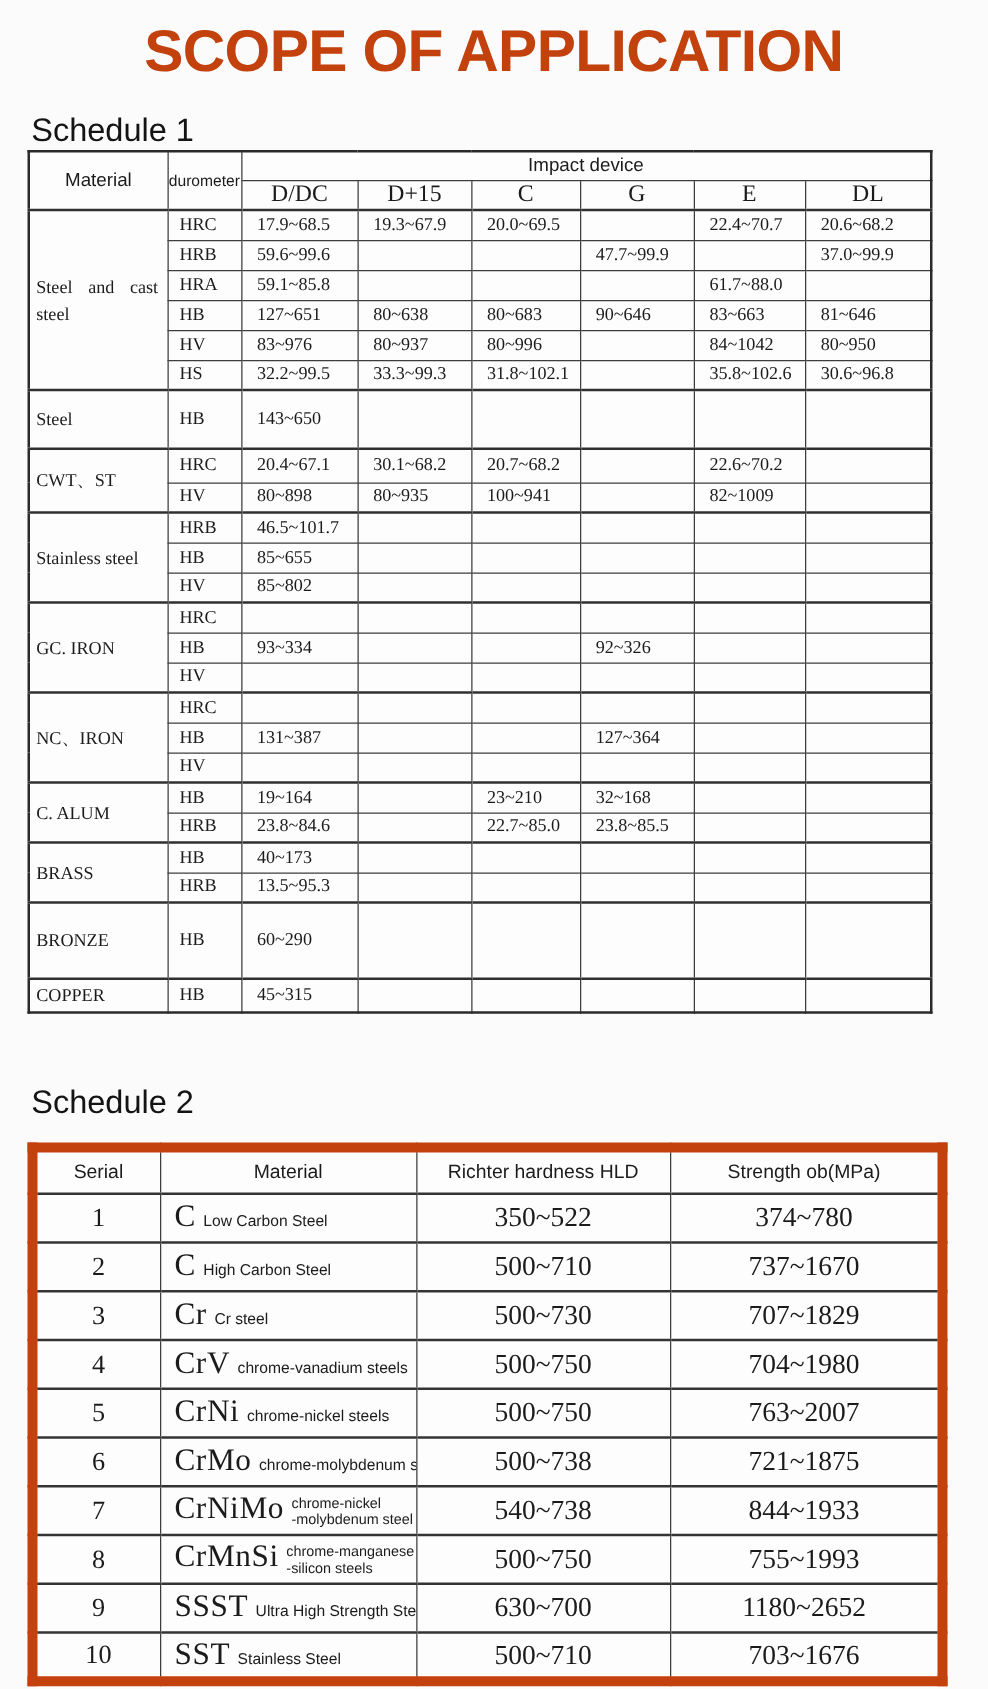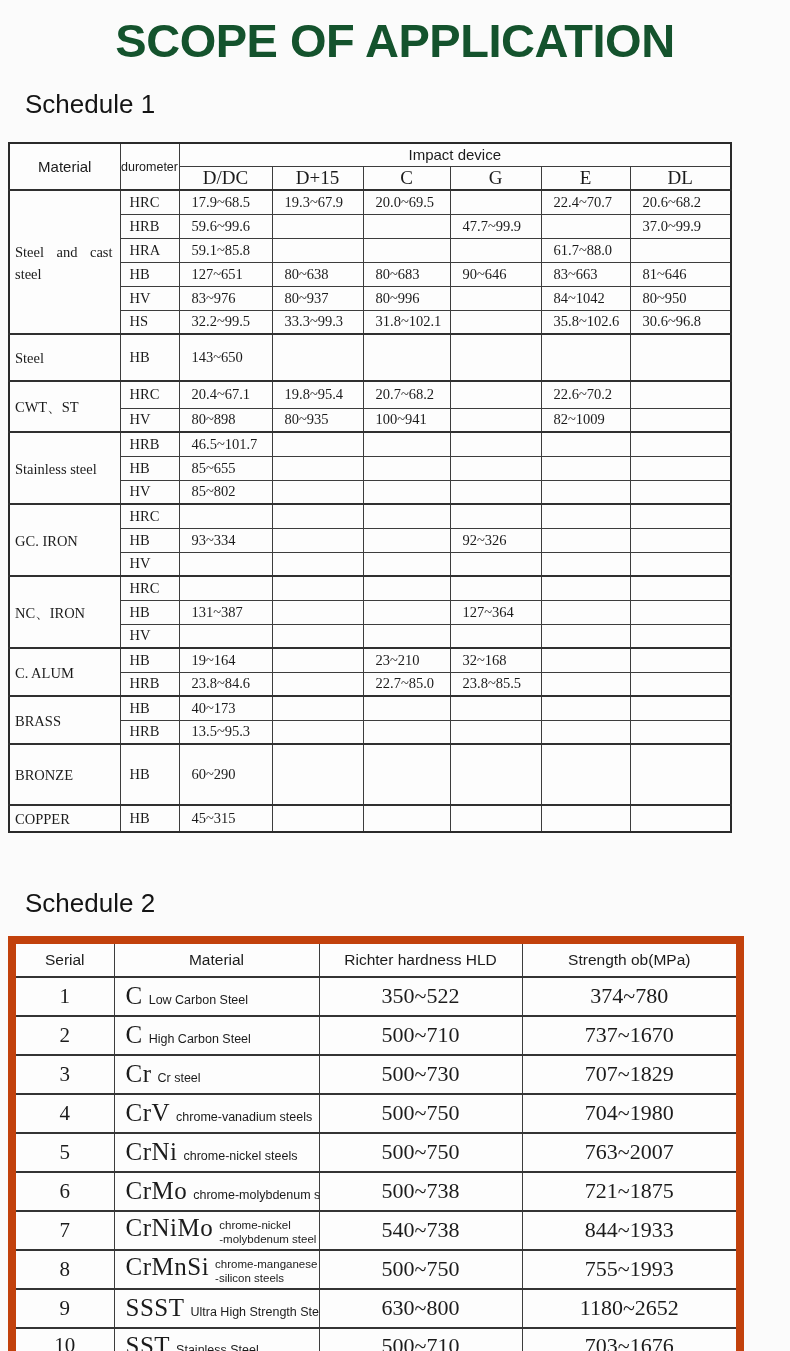--- a/index.html
+++ b/index.html
@@ -10,34 +10,34 @@
     color:#1b1b1b;
     font-family:"Liberation Serif", serif;
     overflow:hidden;
   }
   .page-title {
     font-family:"Liberation Sans", sans-serif;
     font-weight:800;
     font-size:47px;
     letter-spacing:-0.5px;
     text-align:center;
-    color:#14532d;
+    color:#c2410c;
     padding-top:13px;
   }
   .sched-heading {
     font-family:"Liberation Sans", sans-serif;
     font-weight:500;
     font-size:26px;
     color:#141414;
     margin-left:25px;
   }
-  .sched-heading.first { margin-top:21px; margin-bottom:22px; }
+  .sched-heading.first { margin-top:21px; }
   .sched-heading.second { margin-top:55px; margin-bottom:17px; }
 
-  table { border-collapse:collapse; margin-left:8px; background:#fdfdfd; table-layout:fixed; }
+  table { border-collapse:collapse; margin-left:22px; background:#fdfdfd; table-layout:fixed; }
 
   
   .t1 { width:722px; border:2px solid #2a2a2a; }
   .t1 th, .t1 td { border:1px solid #3d3d3d; }
   .sans { font-family:"Liberation Sans", sans-serif; font-weight:normal; }
   .t1 thead th { text-align:center; vertical-align:middle; }
   .mat-h  { font-size:15px; }
   .duro-h { font-size:12.5px; white-space:nowrap; padding:0; overflow:hidden; }
   .imp-h  { font-size:15px; height:23px; }
   .dev-h  { font-family:"Liberation Serif", serif; font-weight:normal; font-size:19px; height:24px; text-align:center; }
@@ -184,21 +184,21 @@
           <td class="val-cell"></td>
           <td class="val-cell"></td>
           <td class="val-cell"></td>
           <td class="val-cell"></td>
           <td class="val-cell"></td>
         </tr>
         <tr class="group-start" style="height: 27px;">
           <td class="mat-cell" rowspan="2">CWT、ST</td>
           <td class="scale-cell">HRC</td>
           <td class="val-cell">20.4~67.1</td>
-          <td class="val-cell">19.8~95.4</td>
+          <td class="val-cell">30.1~68.2</td>
           <td class="val-cell">20.7~68.2</td>
           <td class="val-cell"></td>
           <td class="val-cell">22.6~70.2</td>
           <td class="val-cell"></td>
         </tr>
         <tr>
           <td class="scale-cell">HV</td>
           <td class="val-cell">80~898</td>
           <td class="val-cell">80~935</td>
           <td class="val-cell">100~941</td>
@@ -413,21 +413,21 @@
         </tr>
         <tr>
           <td class="serial-cell">8</td>
           <td class="mat2-cell"><span class="sym">CrMnSi</span><span class="desc multi"><div>chrome-manganese</div><div>-silicon steels</div></span></td>
           <td class="hld-cell">500~750</td>
           <td class="str-cell">755~1993</td>
         </tr>
         <tr>
           <td class="serial-cell">9</td>
           <td class="mat2-cell"><span class="sym">SSST</span><span class="desc"><div>Ultra High Strength Steel</div></span></td>
-          <td class="hld-cell">630~800</td>
+          <td class="hld-cell">630~700</td>
           <td class="str-cell">1180~2652</td>
         </tr>
         <tr>
           <td class="serial-cell">10</td>
           <td class="mat2-cell"><span class="sym">SST</span><span class="desc"><div>Stainless Steel</div></span></td>
           <td class="hld-cell">500~710</td>
           <td class="str-cell">703~1676</td>
         </tr>
       </tbody>
   </table>

